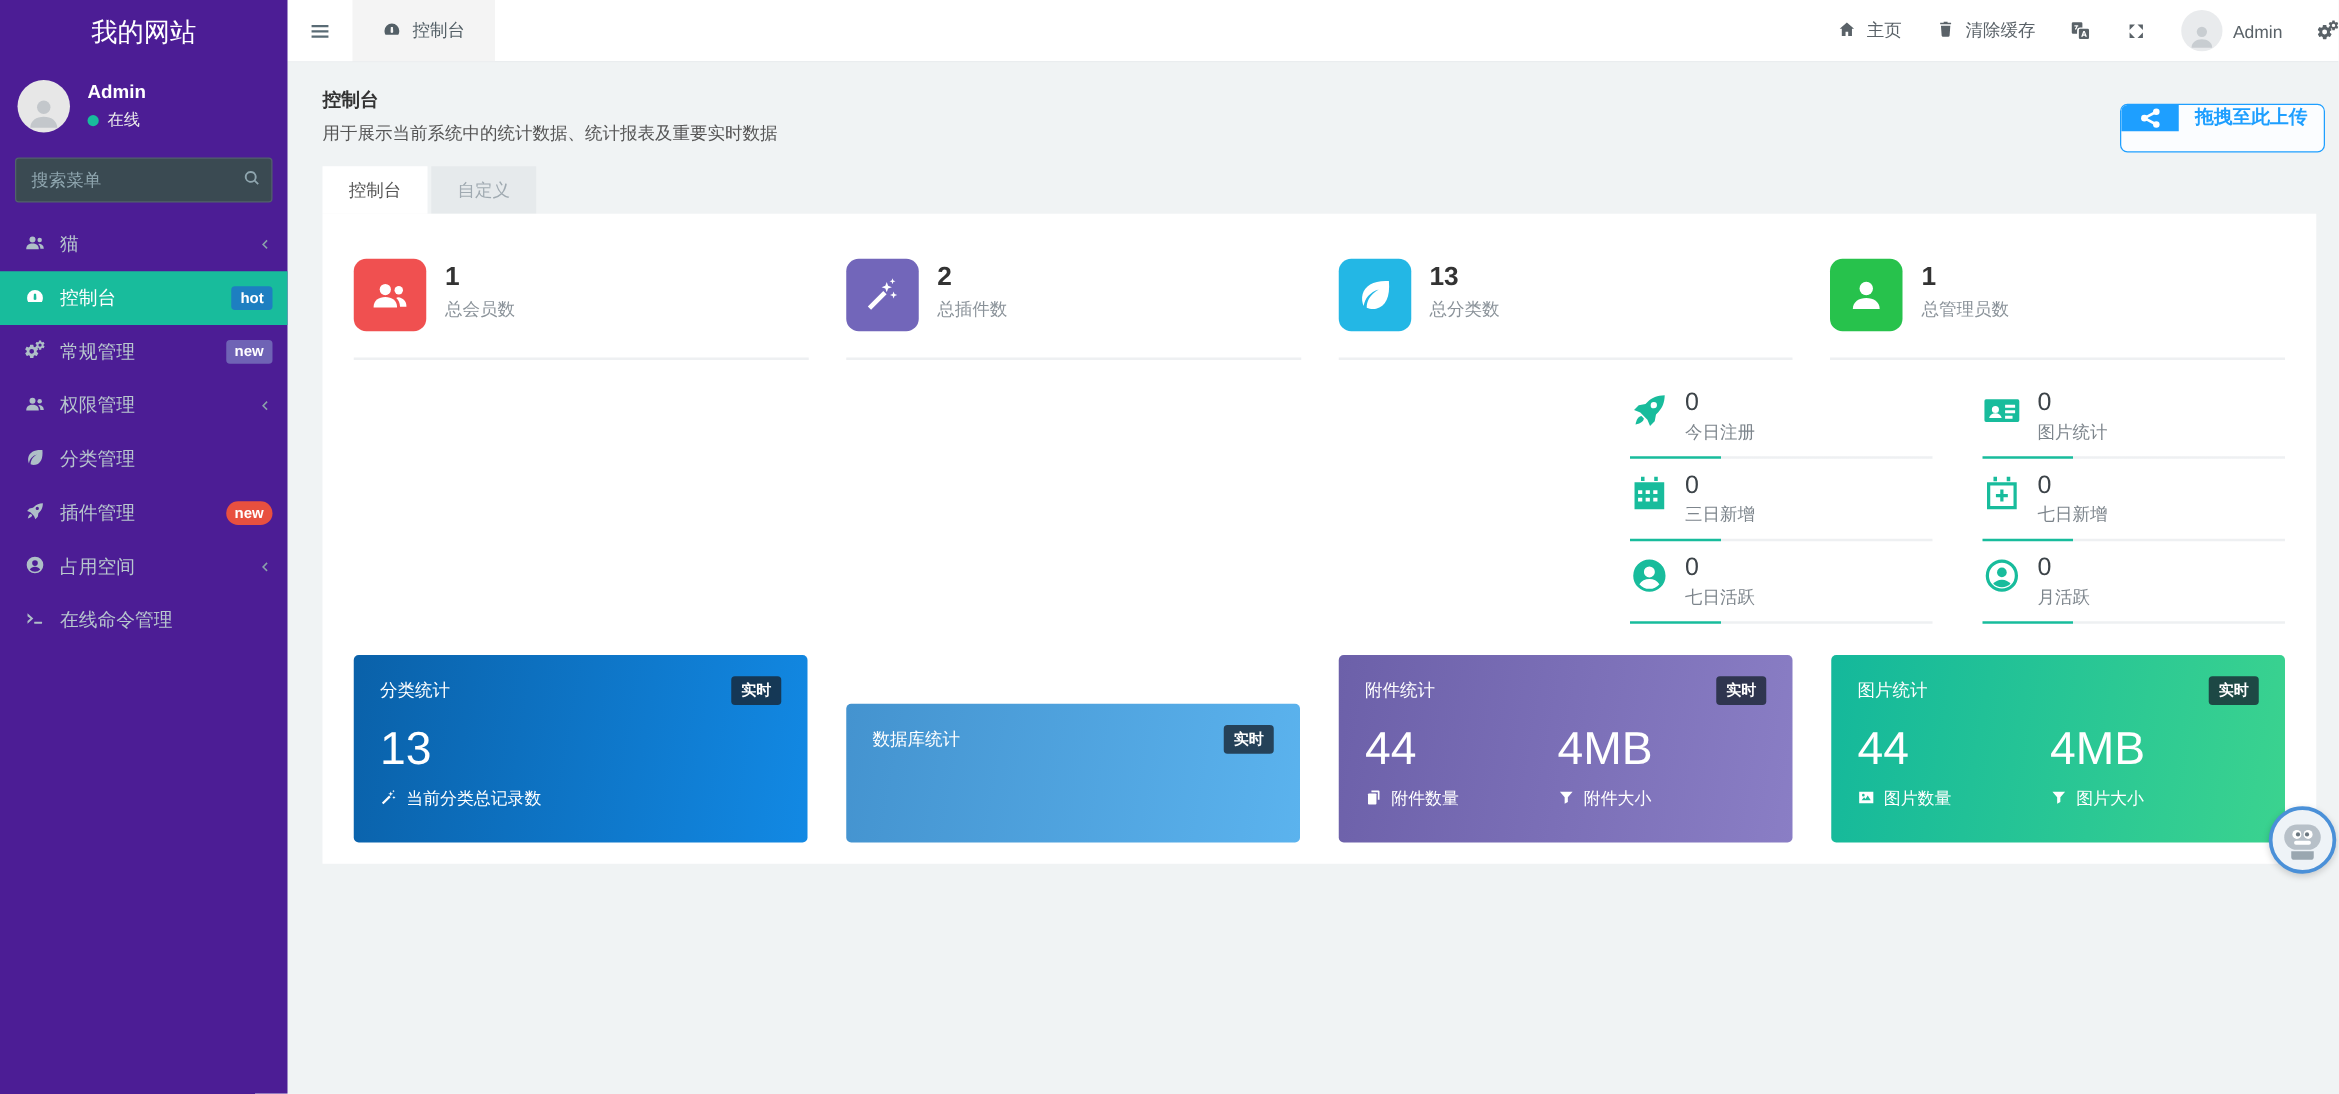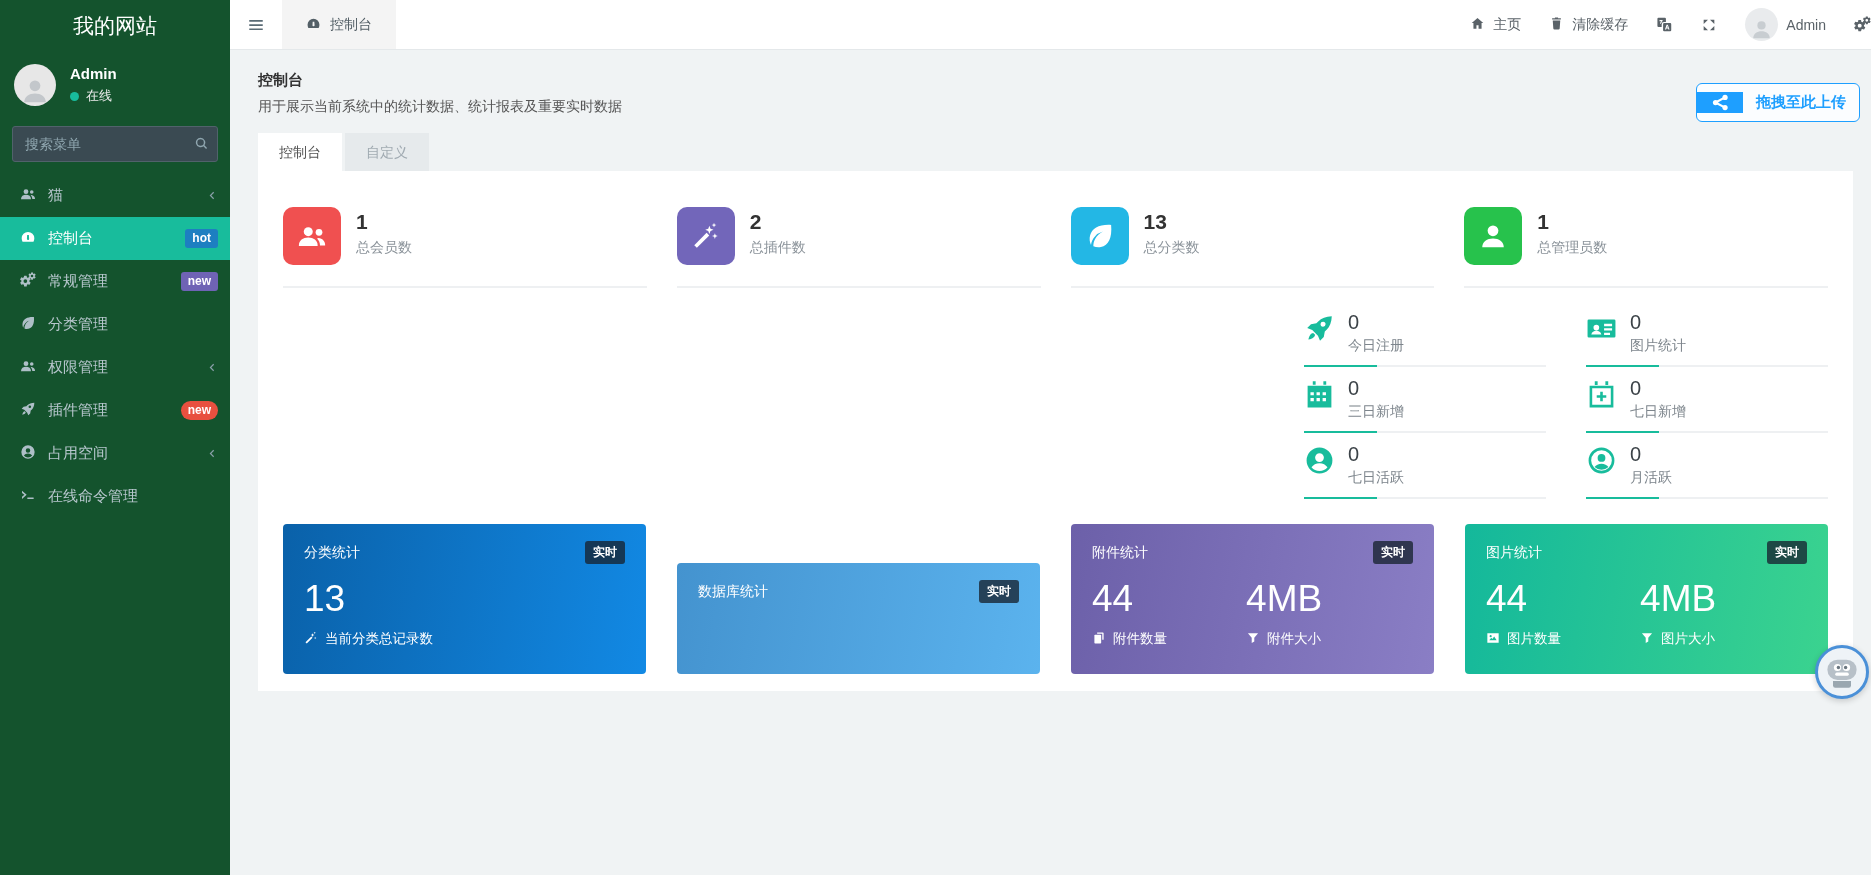--- a/index.html
+++ b/index.html
@@ -1,21 +1,21 @@
 <!DOCTYPE html>
 <html><head>
 <meta charset="utf-8">
 <style>
   * { box-sizing: border-box; margin: 0; padding: 0; }
   html,body { width:1871px; height:875px; overflow:hidden; }
   body { font-family:"Liberation Sans","DejaVu Sans",sans-serif; display:flex; background:#f0f3f4; }
   .ic { width:1em; height:1em; fill:currentColor; display:inline-block; vertical-align:-0.12em; }
 
   
-  .sidebar { width:230px; min-width:230px; height:100%; background:#14532d; color:#b8c7ce; position:relative; z-index:5; }
+  .sidebar { width:230px; min-width:230px; height:100%; background:#4c1d95; color:#b8c7ce; position:relative; z-index:5; }
   .logo { height:52px; display:flex; align-items:center; justify-content:center; color:#fff; font-size:21px; }
   .profile { display:flex; align-items:center; gap:14px; padding:12px 16px 14px 14px; }
   .avatar-circle { width:42px; height:42px; border-radius:50%; background:#e7e7e7; display:flex; align-items:flex-end; justify-content:center; overflow:hidden; }
   .avatar-circle .ic { width:30px; height:30px; color:#c3c7cb; }
   .profile-name { color:#fff; font-weight:bold; font-size:15px; }
   .profile-status { margin-top:5px; font-size:13px; color:#ececec; display:flex; align-items:center; gap:7px; }
   .dot { width:9px; height:9px; border-radius:50%; background:#18bc9c; display:inline-block; }
   .search-wrap { margin:6px 12px 12px 12px; position:relative; }
   .search-input { width:100%; height:36px; background:#3a4a52; border:1px solid #51626b; border-radius:3px; color:#fff; font-size:14px; padding:0 34px 0 12px; outline:none; }
   .search-input::placeholder { color:#8fa6af; }
@@ -40,21 +40,21 @@
   .top-right { margin-left:auto; display:flex; align-items:center; gap:28px; color:#5a6268; font-size:14px; }
   .top-item { display:flex; align-items:center; gap:8px; cursor:pointer; }
   .top-item .ic { font-size:15px; color:#5a6268; }
   .top-avatar { width:33px; height:33px; border-radius:50%; background:#e9ebed; display:flex; align-items:flex-end; justify-content:center; overflow:hidden; }
   .top-avatar .ic { width:23px; height:23px; color:#c8cdd1; }
 
   .content { position:absolute; top:50px; left:0; right:0; bottom:0; background:#f0f3f4; }
   .page-head { padding:21px 0 0 28px; }
   .page-title { font-size:15px; font-weight:bold; color:#333; }
   .page-sub { margin-top:8px; font-size:14px; color:#555; }
-  .upload-btn { position:absolute; top:33px; right:11px; display:flex; align-items:center; border:1px solid #1E9FFF; border-radius:6px; overflow:hidden; background:#fbfdff; cursor:pointer; height:39px; }
+  .upload-btn { position:absolute; top:33px; right:11px; display:flex; align-items:flex-start; border:1px solid #1E9FFF; border-radius:6px; overflow:hidden; background:#fbfdff; cursor:pointer; height:39px; }
   .upload-ic { width:46px; background:#1E9FFF; color:#fff; display:flex; align-items:center; justify-content:center; font-size:21px; }
   .upload-tx { display:flex; align-items:center; padding:0 13px; color:#1E9FFF; font-weight:bold; font-size:15px; }
 
   .tabs { margin:17px 0 0 28px; display:flex; gap:3px; }
   .tab { height:38px; line-height:38px; padding:0 21px; font-size:14px; cursor:pointer; }
   .tab.on { background:#fff; color:#555; }
   .tab.off { background:#e6eaec; color:#a0aab1; }
 
   .panel { margin:0 18px 0 28px; background:#fff; height:520px; position:relative; padding:36px 25px 0 25px; }
 
@@ -239,32 +239,32 @@
     </li>
     <li>
       <span class="mi"><svg class="ic">
             <use href="#i-cogs"></use>
           </svg></span>
       <span>常规管理</span>
       <span class="badge b-purple">new</span>
     </li>
     <li>
       <span class="mi"><svg class="ic">
-            <use href="#i-leaf"></use>
-          </svg></span>
-      <span>分类管理</span>
-    </li>
-    <li>
-      <span class="mi"><svg class="ic">
             <use href="#i-users"></use>
           </svg></span>
       <span>权限管理</span>
       <span class="chev"><svg class="ic">
             <use href="#i-chevl"></use>
           </svg></span>
+    </li>
+    <li>
+      <span class="mi"><svg class="ic">
+            <use href="#i-leaf"></use>
+          </svg></span>
+      <span>分类管理</span>
     </li>
     <li>
       <span class="mi"><svg class="ic">
             <use href="#i-rocket"></use>
           </svg></span>
       <span>插件管理</span>
       <span class="badge b-red">new</span>
     </li>
     <li>
       <span class="mi"><svg class="ic">

